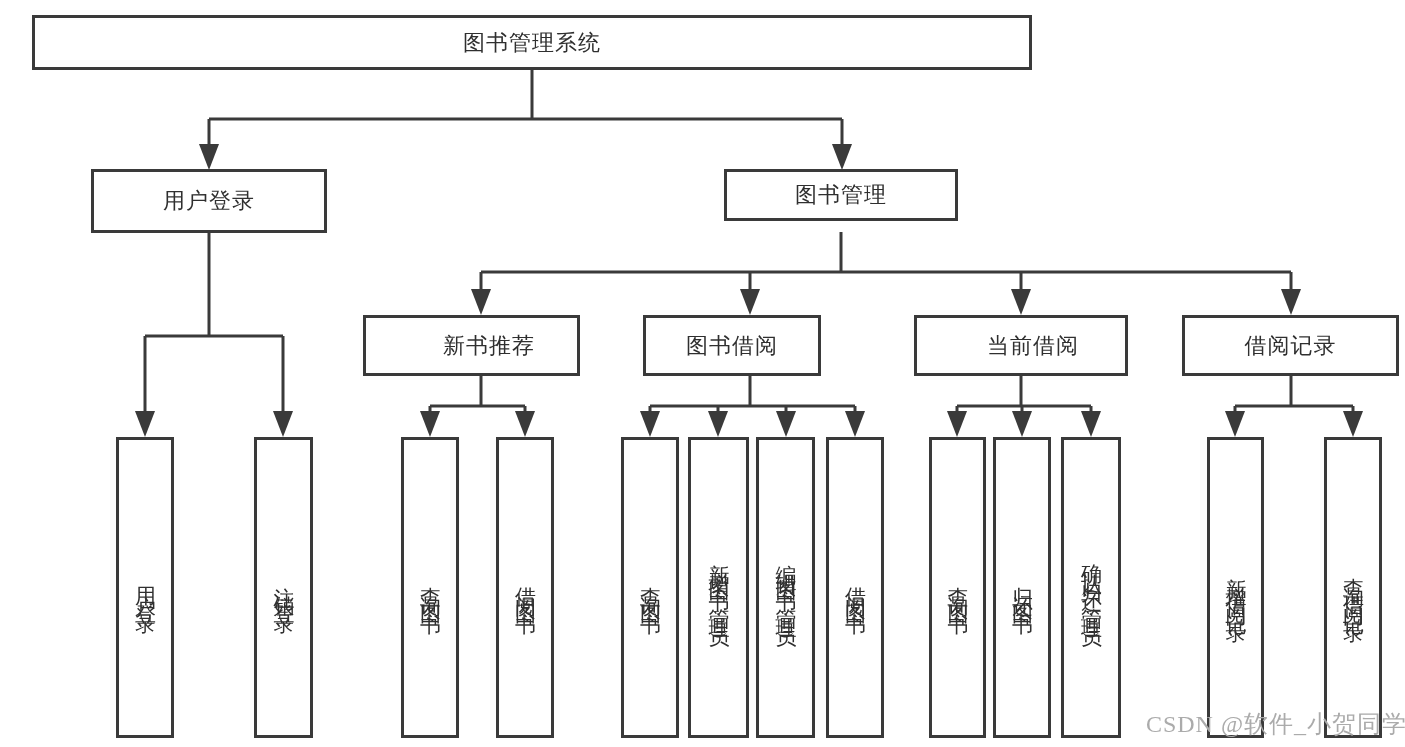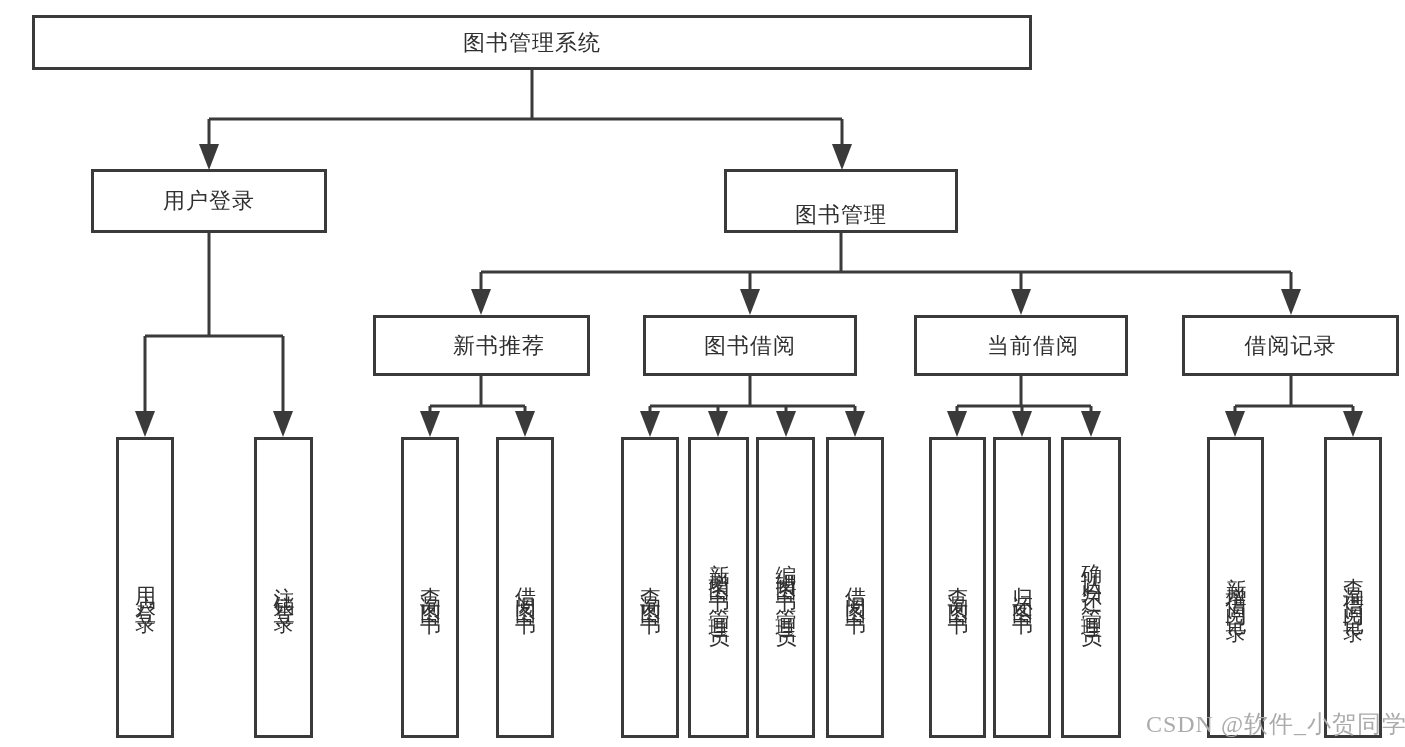--- a/index.html
+++ b/index.html
@@ -52,24 +52,24 @@
     text-orientation: mixed;
     font-size: 21px;
     line-height: 1;
     letter-spacing: 9px;
     white-space: nowrap;
   }
   
   .n-root   { left: 21px;   top: 15px;  width: 1000px; height: 55px; }
   
   .n-l2a    { left: 80px;   top: 169px; width: 236px;  height: 64px; }
-  .n-l2b    { left: 713px;  top: 169px; width: 234px;  height: 64px; align-items: flex-end; }
-  
-  .n-l3a    { left: 362px;  top: 315px; width: 217px;  height: 61px; padding-left: 35px; }
-  .n-l3b    { left: 632px;  top: 315px; width: 214px;  height: 61px; }
+  .n-l2b    { left: 713px;  top: 169px; width: 234px;  height: 52px; }
+  
+  .n-l3a    { left: 352px;  top: 315px; width: 217px;  height: 61px; padding-left: 35px; }
+  .n-l3b    { left: 632px;  top: 315px; width: 178px;  height: 61px; }
   .n-l3c    { left: 903px;  top: 315px; width: 214px;  height: 61px; padding-left: 24px; }
   .n-l3d    { left: 1171px; top: 315px; width: 217px;  height: 61px; }
   
   .vnode    { top: 437px; height: 301px; }
   .n-lf01   { left: 105px;  width: 58px; }
   .n-lf02   { left: 243px;  width: 59px; }
   .n-lf03   { left: 390px;  width: 58px; }
   .n-lf04   { left: 485px;  width: 58px; }
   .n-lf05   { left: 610px;  width: 58px; }
   .n-lf06   { left: 677px;  width: 61px; }

